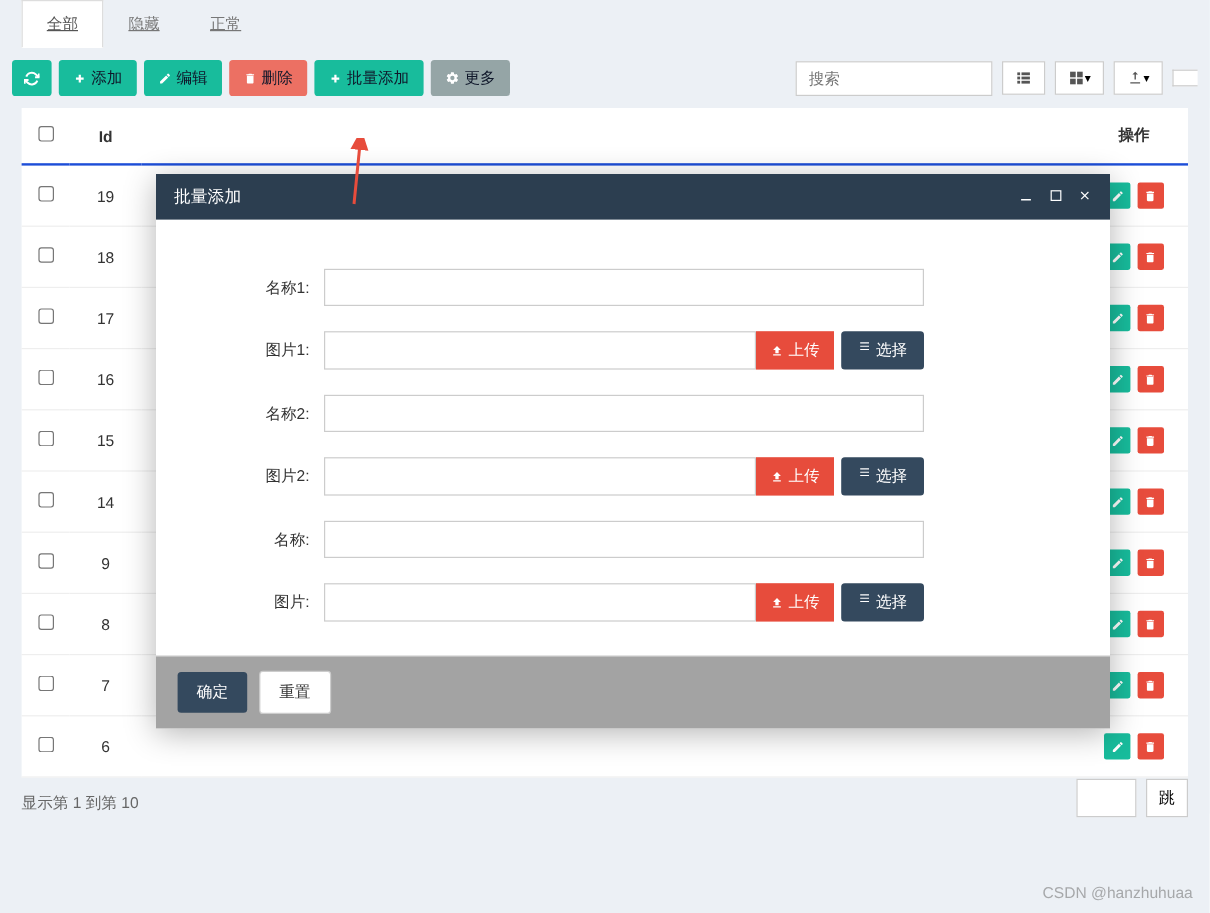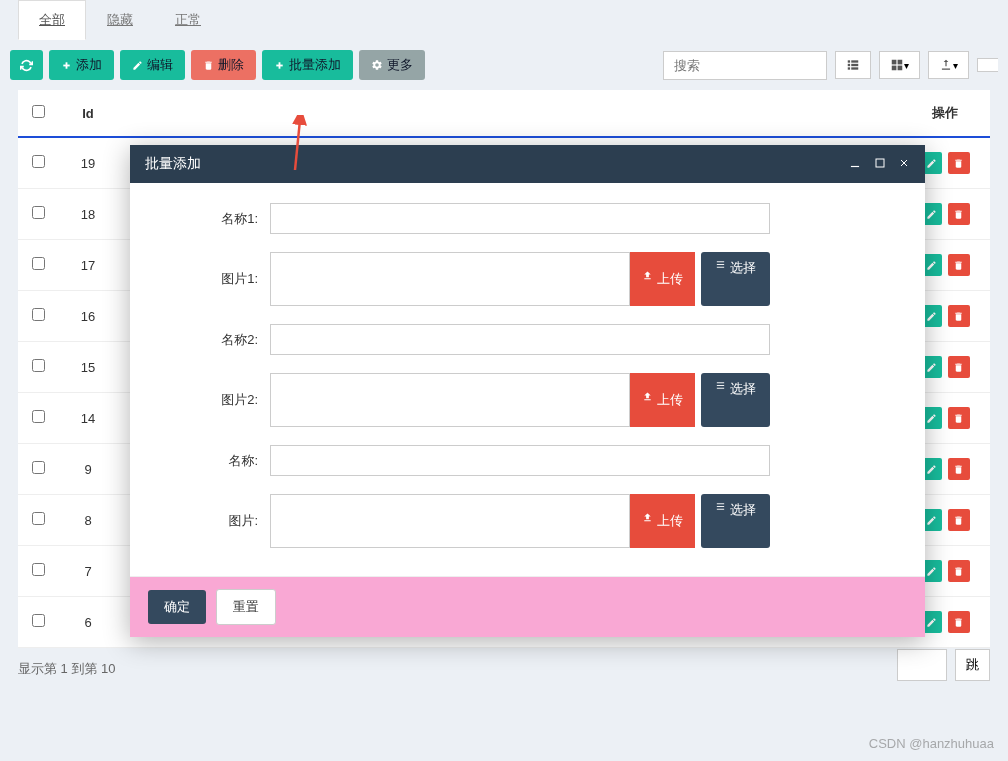--- a/index.html
+++ b/index.html
@@ -37,30 +37,30 @@
     .op-edit { background: #18bc9c; margin-right: 2px; }
     .op-delete { background: #e74c3c; }
     
     .pagination-info { margin: 12px 18px; color: #666; font-size: 13px; }
     
     .modal-overlay { position: absolute; top: 145px; left: 130px; width: 795px; background: #fff; box-shadow: 0 5px 25px rgba(0,0,0,0.3); z-index: 100; }
     .modal-header { background: #2c3e50; color: #fff; padding: 10px 15px; display: flex; justify-content: space-between; align-items: center; font-size: 14px; }
     .modal-header-controls { display: flex; gap: 12px; }
     .modal-ctrl { cursor: pointer; color: #fff; font-size: 14px; }
     .modal-body { padding: 20px 40px 10px 40px; }
-    .form-row { display: flex; align-items: center; margin-bottom: 18px; }
+    .form-row { display: flex; align-items: center; margin-bottom: 18px; margin-top: 21px; }
     .form-label { width: 100px; text-align: right; padding-right: 12px; color: #333; font-size: 13px; }
     .form-input-wrap { display: flex; flex: 1; gap: 6px; }
     .form-input { flex: 1; border: 1px solid #ccc; padding: 7px 10px; font-size: 13px; max-width: 500px; }
     .form-input.attached { border-top-right-radius: 0; border-bottom-right-radius: 0; }
-    .btn-upload { background: #e74c3c; color: #fff; border: none; padding: 18px 12px; margin-left: -6px; cursor: pointer; display: inline-flex; gap: 4px; font-size: 13px; }
+    .btn-upload { background: #e74c3c; color: #fff; border: none; padding: 0 12px; margin-left: -6px; cursor: pointer; display: inline-flex; align-items: center; gap: 4px; font-size: 13px; }
     .btn-select { background: #34495e; color: #fff; border: none; padding: 7px 14px; cursor: pointer; display: inline-flex; gap: 4px; font-size: 13px; border-radius: 3px; }
     .add-upload-row { display: flex; justify-content: flex-end; padding-right: 120px; margin-bottom: 10px; }
     .btn-add-upload { background: #18bc9c; color: #fff; border: none; padding: 9px 16px; cursor: pointer; font-size: 13px; border-radius: 3px; }
-    .modal-footer { border-top: 1px solid #eee; padding: 12px 18px; background: #f9a8d4; }
+    .modal-footer { border-top: 1px solid #eee; padding: 12px 18px; background: #a3a3a3; }
     .btn-confirm { background: #34495e; color: #fff; border: none; padding: 8px 16px; cursor: pointer; font-size: 13px; border-radius: 3px; margin-right: 6px; }
     .btn-reset { background: #fff; color: #333; border: 1px solid #ccc; padding: 8px 16px; cursor: pointer; font-size: 13px; border-radius: 3px; }
     
     .arrow-annotation { position: absolute; top: 115px; left: 275px; z-index: 200; pointer-events: none; }
     
     .watermark { position: absolute; bottom: 10px; right: 14px; color: rgba(120,120,120,0.6); font-size: 13px; z-index: 300; }
     
     .jump-area { position: absolute; bottom: 80px; right: 18px; display: flex; gap: 8px; }
     .jump-input { width: 50px; border: 1px solid #ccc; padding: 6px; }
     .jump-btn { background: #fff; border: 1px solid #ccc; padding: 6px 10px; cursor: pointer; }

